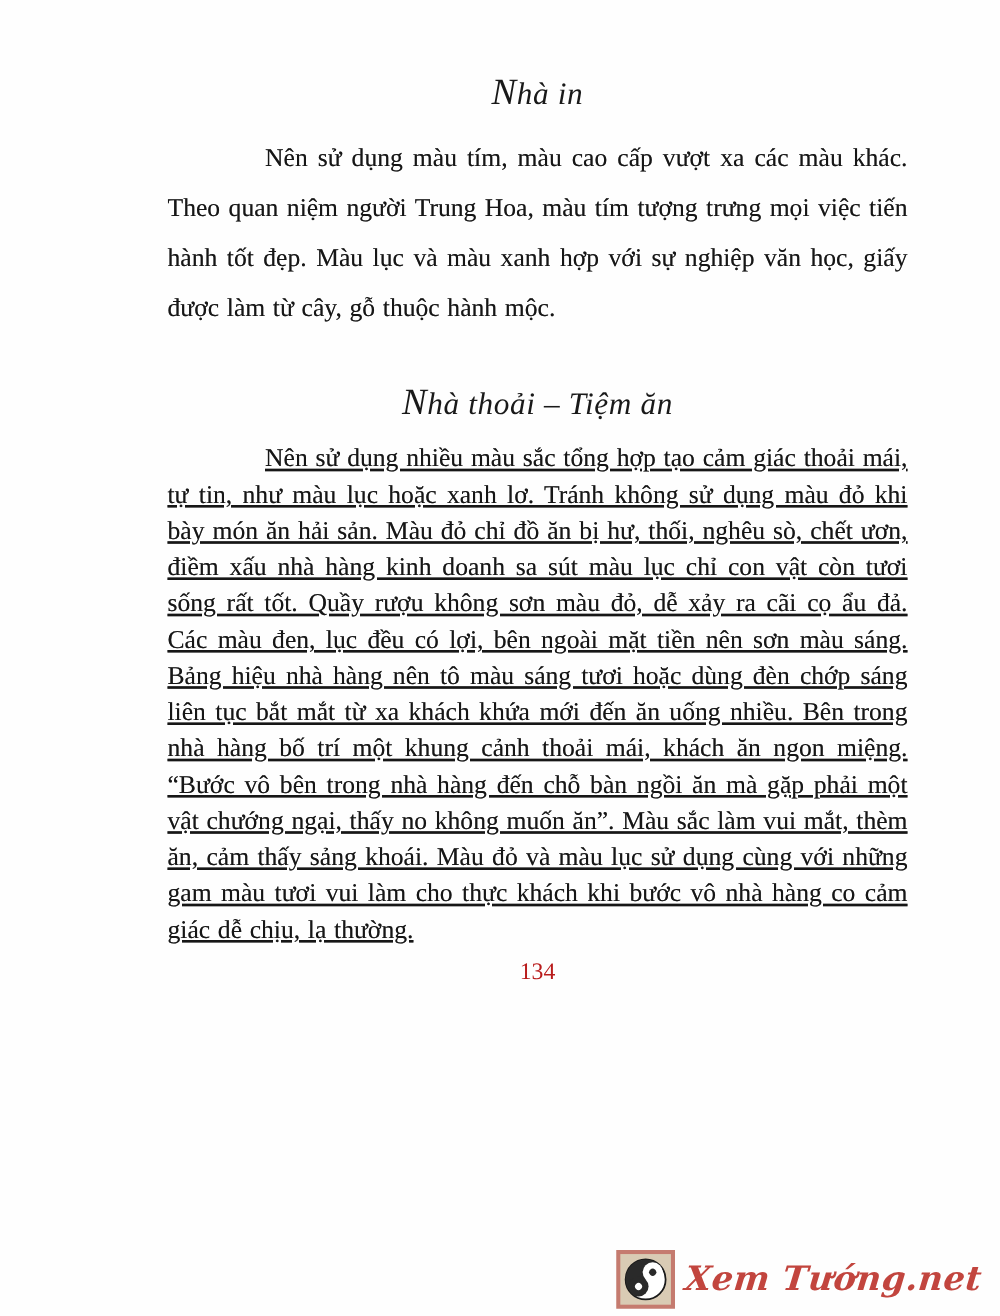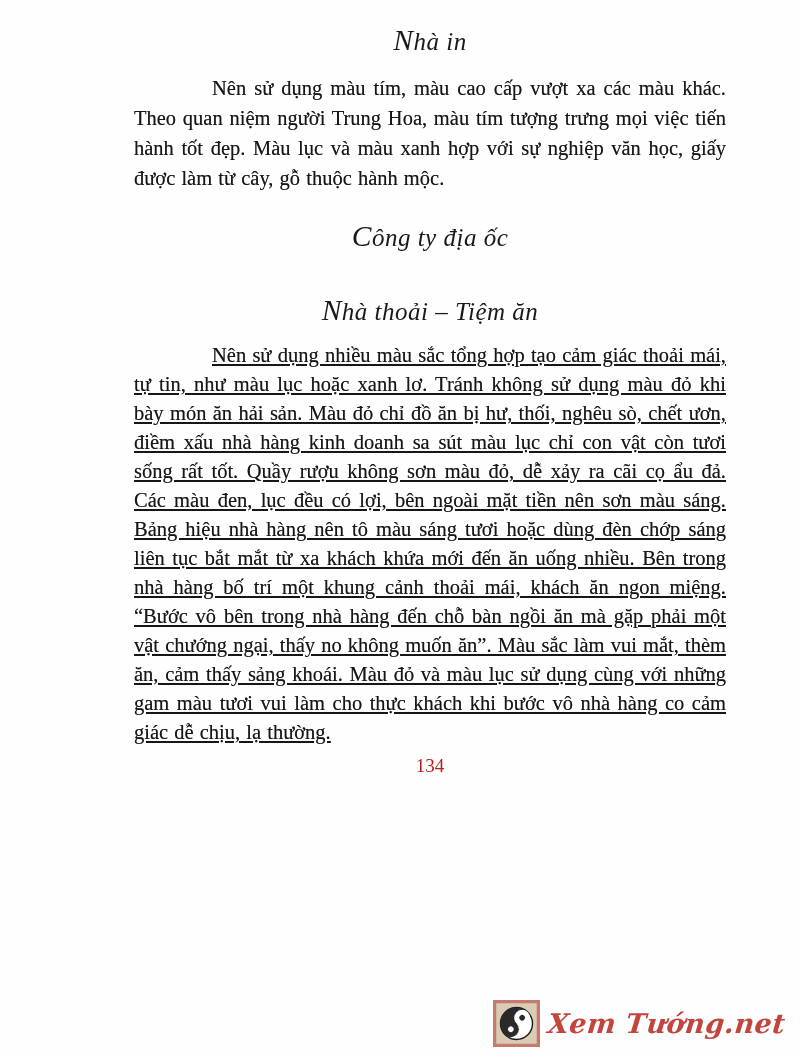--- a/index.html
+++ b/index.html
@@ -28,27 +28,27 @@
     font-style: italic;
     font-weight: 500;
     font-size: 25px;
     line-height: 34px;
     letter-spacing: 0.5px;
     color: #191919;
   }
   .section-title::first-letter {
     font-size: 118%;
   }
-  .title-1 { padding-top: 23px; }
+  .title-1 { padding-top: 57px; }
   .title-2 { margin-top: 26px; }
   .title-3 { margin-top: 38px; }
   .body-para {
     margin: 14px 0 0 0;
     font-size: 20.5px;
-    line-height: 30px;
+    line-height: 40px;
     text-align: justify;
     text-indent: 78px;
     word-spacing: 1px;
     color: #161616;
     text-shadow: 0 0 0.5px rgba(20,20,20,0.55);
   }
   .body-para.tight {
     margin-top: 12px;
     line-height: 29px;
     text-decoration: underline;
@@ -85,21 +85,20 @@
 </style>
 </head>
 <body>
 
 <div class="page">
   <div class="content">
 
     <h2 class="section-title title-1">Nhà in</h2>
     <p class="body-para">Nên sử dụng màu tím, màu cao cấp vượt xa các màu khác. Theo quan niệm người Trung Hoa, màu tím tượng trưng mọi việc tiến hành tốt đẹp. Màu lục và màu xanh hợp với sự nghiệp văn học, giấy được làm từ cây, gỗ thuộc hành mộc.</p>
 
-    <h2 class="section-title title-2">Công ty địa ốc</h2>
 
     <h2 class="section-title title-3">Nhà thoải – Tiệm ăn</h2>
     <p class="body-para tight">Nên sử dụng nhiều màu sắc tổng hợp tạo cảm giác thoải mái, tự tin, như màu lục hoặc xanh lơ. Tránh không sử dụng màu đỏ khi bày món ăn hải sản. Màu đỏ chỉ đồ ăn bị hư, thối, nghêu sò, chết ươn, điềm xấu nhà hàng kinh doanh sa sút màu lục chỉ con vật còn tươi sống rất tốt. Quầy rượu không sơn màu đỏ, dễ xảy ra cãi cọ ẩu đả. Các màu đen, lục đều có lợi, bên ngoài mặt tiền nên sơn màu sáng. Bảng hiệu nhà hàng nên tô màu sáng tươi hoặc dùng đèn chớp sáng liên tục bắt mắt từ xa khách khứa mới đến ăn uống nhiều. Bên trong nhà hàng bố trí một khung cảnh thoải mái, khách ăn ngon miệng. “Bước vô bên trong nhà hàng đến chỗ bàn ngồi ăn mà gặp phải một vật chướng ngại, thấy no không muốn ăn”. Màu sắc làm vui mắt, thèm ăn, cảm thấy sảng khoái. Màu đỏ và màu lục sử dụng cùng với những gam màu tươi vui làm cho thực khách khi bước vô nhà hàng co cảm giác dễ chịu, lạ thường.</p>
 
     <div class="page-number">134</div>
   </div>
 
   <div class="watermark">
     <span>
       <svg class="wm-icon" viewBox="0 0 47 47" xmlns="http://www.w3.org/2000/svg">

